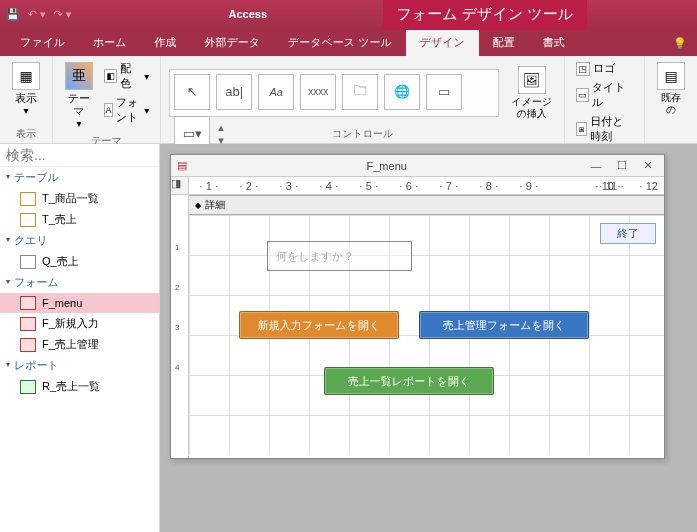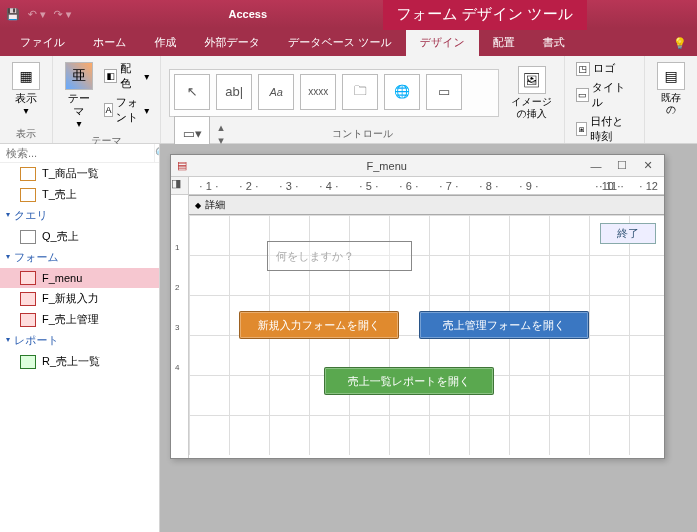--- a/index.html
+++ b/index.html
@@ -27,21 +27,21 @@
 .mini{display:flex;align-items:center;gap:3px;padding:1px 3px;font-size:10px;cursor:pointer}
 .mini .sq{width:14px;height:14px;background:#fff;border:1px solid #aaa;display:inline-flex;align-items:center;justify-content:center;font-size:9px}
 .ctrlbox{width:36px;height:36px;background:#fff;border:1px solid #bbb;display:flex;align-items:center;justify-content:center;font-size:13px;color:#555}
 .gallery{border:1px solid #ccc;background:#fdfdfd;padding:4px;display:flex;gap:6px;flex-wrap:wrap;width:330px;height:48px;align-items:center}
 
 .workspace{display:flex;height:calc(532px - 28px - 28px - 88px)}
 .nav{width:160px;border-right:1px solid #d4d4d4;background:#fff;display:flex;flex-direction:column;overflow:hidden}
 .nav .hdr{display:flex;align-items:center;padding:4px 6px;color:#a12f4a;font-size:13px;font-weight:600;border-bottom:1px solid #eee}
 .nav .hdr .tools{margin-left:auto;display:flex;gap:4px;color:#555;font-size:10px}
 .nav .srch{display:flex;border-bottom:1px solid #eee}
-.nav .srch input{flex:1;border:none;padding:3px 6px;font-size:11px;outline:none}
+.nav .srch input{flex:1;border:none;padding:3px 6px;font-size:14px;outline:none}
 .nav .srch .mag{width:22px;display:flex;align-items:center;justify-content:center;border-left:1px solid #eee;color:#2a5db0}
 .navgroup{padding:3px 6px;color:#2a5db0;font-size:11px;display:flex;gap:4px;align-items:center;cursor:pointer}
 .navgroup::before{content:"▾";font-size:8px;transform:translateY(-1px)}
 .item{display:flex;align-items:center;gap:6px;padding:3px 6px 3px 20px;cursor:pointer}
 .item.selected{background:#f6c7d0}
 .item .ic{width:16px;height:14px;border:1px solid #888;background:#fff;display:inline-block;position:relative}
 .item .ic.tbl{border-color:#d08a2e}
 .item .ic.qry{border-color:#888}
 .item .ic.frm{border-color:#b33;background:#fdd}
 .item .ic.rpt{border-color:#2a7a2a;background:#dfd}
@@ -174,20 +174,21 @@
     <div class="label"></div>
   </div>
 </div>
 
 <div class="workspace">
   <div class="nav">
     <div class="srch">
       <input placeholder="検索..." style="">
       <div class="mag">🔍</div>
     </div>
+    <div class="navgroup">テーブル</div>
     <div class="item">
         <span class="ic tbl"></span>
         <span>T_商品一覧</span>
       </div>
     <div class="item">
         <span class="ic tbl"></span>
         <span>T_売上</span>
       </div>
     <div class="navgroup">クエリ</div>
     <div class="item">

